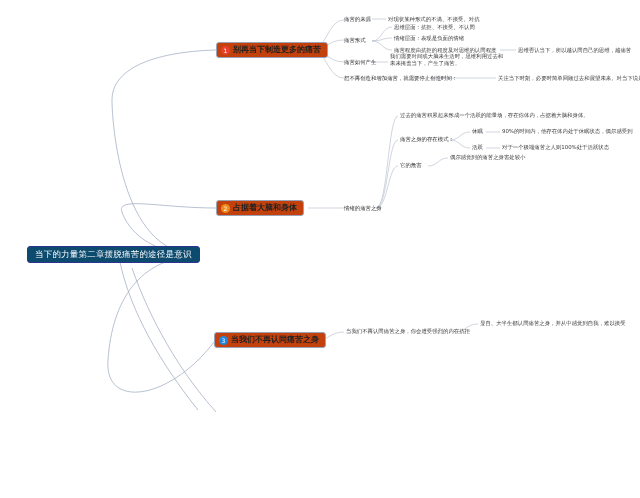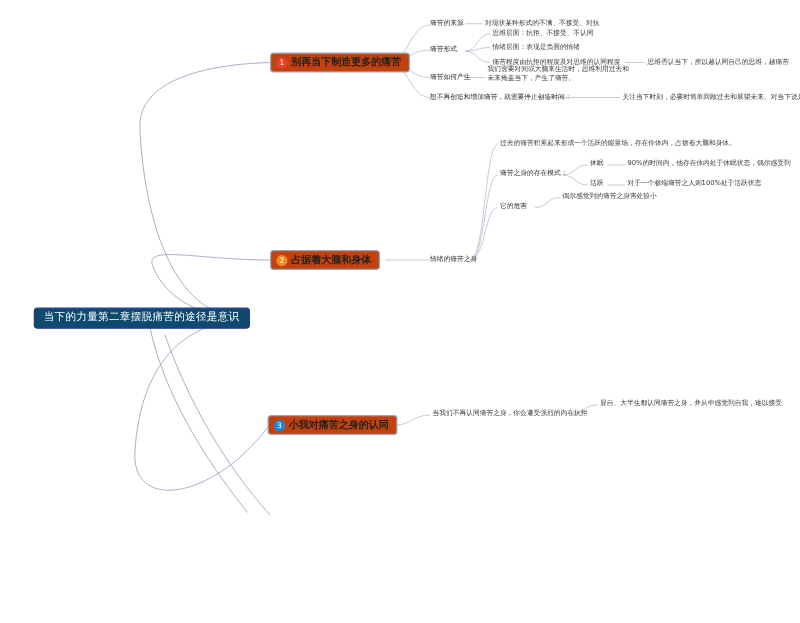--- a/index.html
+++ b/index.html
@@ -186,19 +186,19 @@
   <div class="leaf strong" style="left:472px; top:128px;">休眠</div>
   <div class="leaf" style="left:502px; top:128px;">90%的时间内，他存在体内处于休眠状态，偶尔感受到</div>
   <div class="leaf strong" style="left:472px; top:144px;">活跃</div>
   <div class="leaf" style="left:502px; top:144px;">对于一个极端痛苦之人则100%处于活跃状态</div>
 
   <div class="leaf strong" style="left:400px; top:162px;">它的危害</div>
   <div class="leaf" style="left:450px; top:154px;">偶尔感觉到的痛苦之身害处较小</div>
 
   <div class="branch" style="left:214px; top:332px;">
     <span class="badge badge-3">3</span>
-    <span class="btxt">小我对痛苦之身的认同</span>
+    <span class="btxt">当我们不再认同痛苦之身</span>
   </div>
 
   <div class="leaf" style="left:346px; top:328px;">当我们不再认同痛苦之身，你会遭受强烈的内在抗拒</div>
   <div class="leaf" style="left:480px; top:320px;">显自、大半生都认同痛苦之身，并从中感觉到自我，难以接受</div>
 
 </div>
 
 </body></html>

